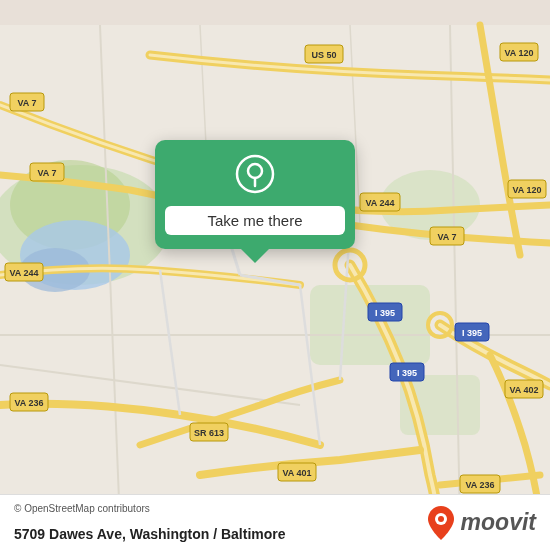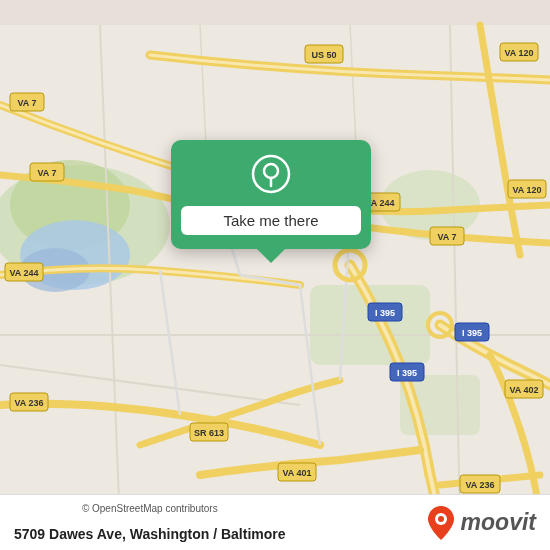--- a/index.html
+++ b/index.html
@@ -27,21 +27,20 @@
       left: 155px;
       width: 200px;
       background: #3daa6e;
       border-radius: 10px;
       display: flex;
       flex-direction: column;
       align-items: center;
       padding: 14px 10px 14px 10px;
       box-shadow: 0 4px 16px rgba(0,0,0,0.25);
       z-index: 10;
-      margin-left: 16px;
     }
 
     .popup-card::after {
       content: '';
       position: absolute;
       bottom: -14px;
       left: 50%;
       transform: translateX(-50%);
       border-left: 14px solid transparent;
       border-right: 14px solid transparent;
@@ -79,21 +78,20 @@
       z-index: 10;
       display: flex;
       align-items: center;
       justify-content: space-between;
       border-top: 1px solid #ddd;
     }
 
     .bottom-left {
       display: flex;
       flex-direction: column;
-      text-align: center;
     }
 
     .osm-credit {
       font-size: 10px;
       color: #555;
     }
 
     .address-text {
       font-size: 14px;
       font-weight: bold;

